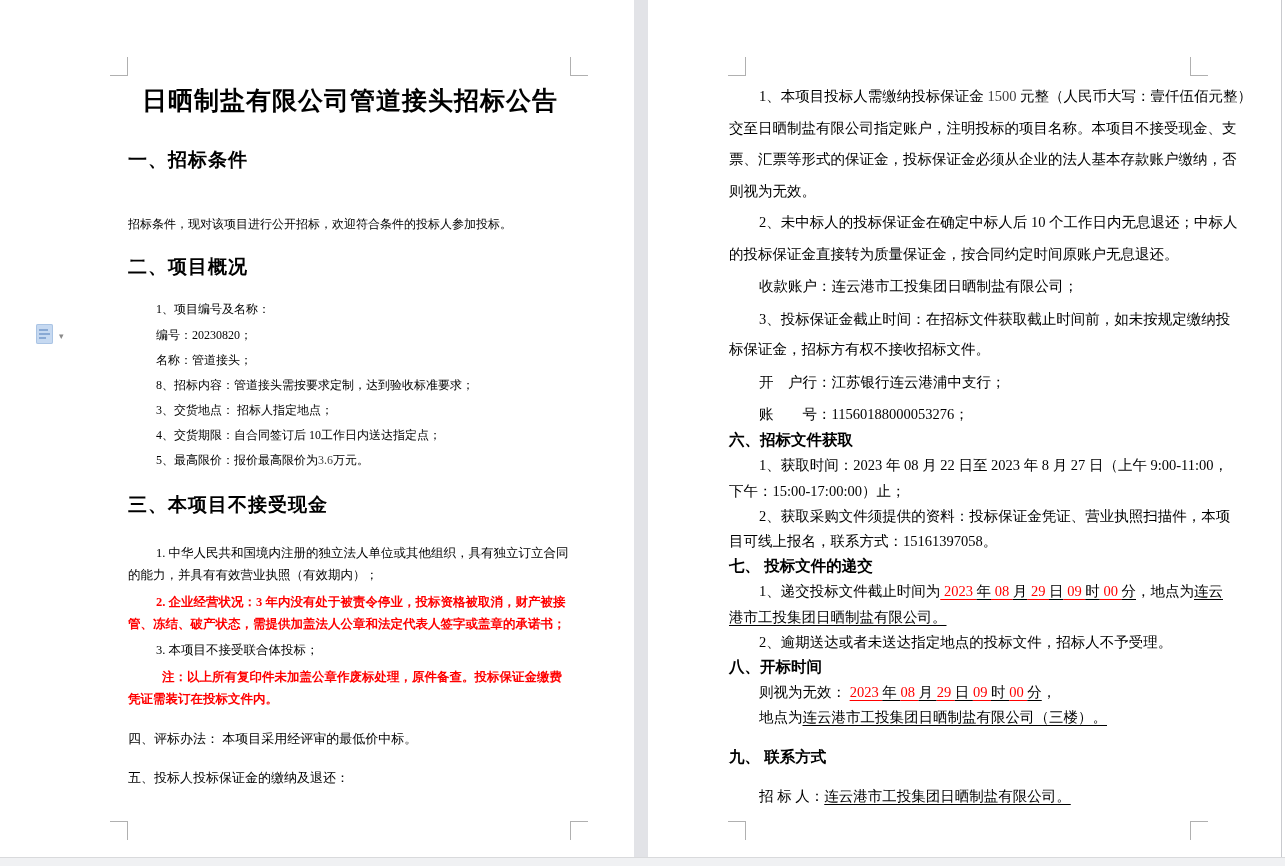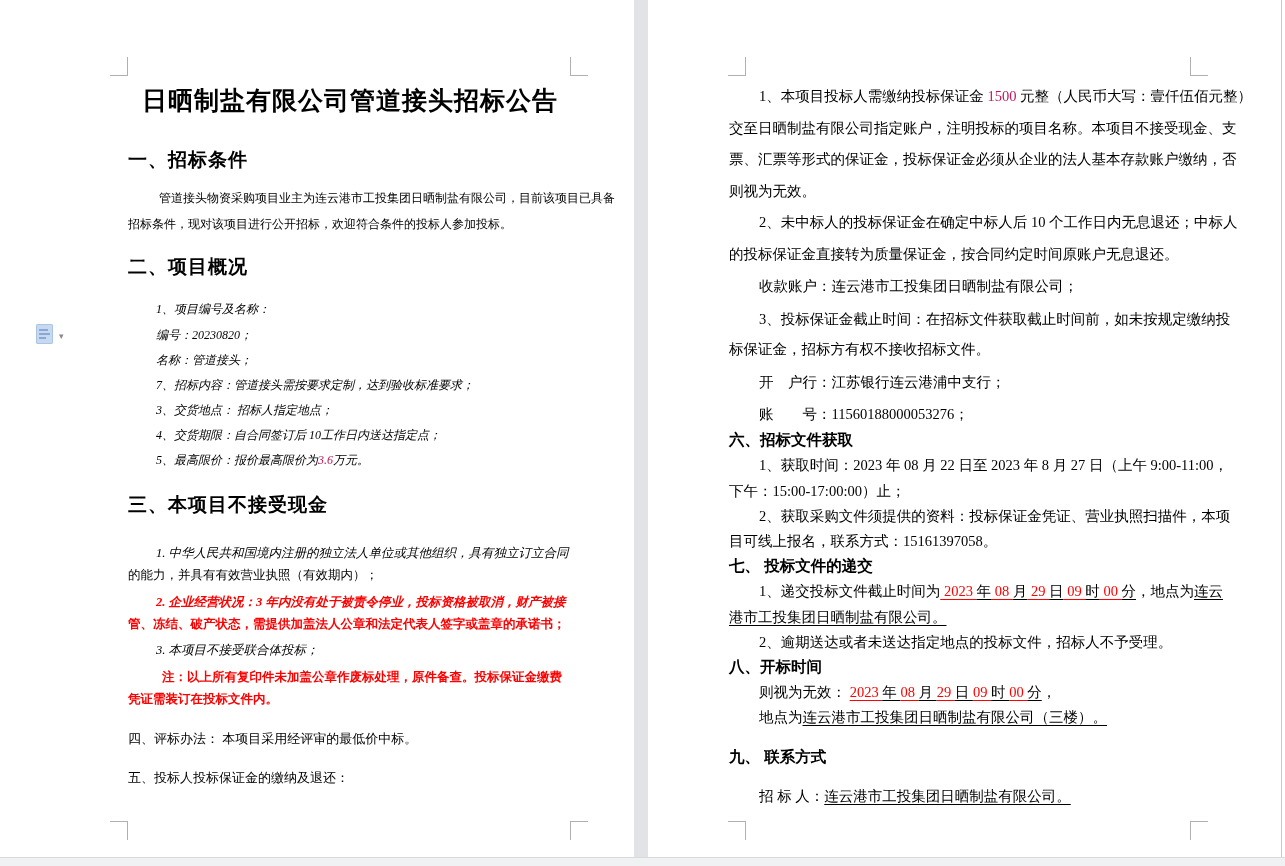--- a/index.html
+++ b/index.html
@@ -23,27 +23,27 @@
   .p1-title{left:96px;width:444px;text-align:center;font-size:25px;font-weight:bold;letter-spacing:1px;}
   .p1-h{left:96px;font-size:19px;font-weight:bold;letter-spacing:1px;}
   .p1-body{left:96px;font-size:12px;}
   .p1-sec3{left:96px;font-size:12.5px;}
   .p1-sec45{left:96px;font-size:13px;}
 
   
   .p2-body{left:81px;font-size:14.5px;}
   .p2-h{left:81px;font-size:15.5px;font-weight:bold;font-family:"Liberation Sans","DejaVu Sans",sans-serif;}
 
-  .ind28{padding-left:28px;font-style:italic;}
+  .ind28{padding-left:28px;}
   .ind31{padding-left:31px;}
   .ind34{padding-left:34px;text-align:right;}
   .ind30{padding-left:30px;}
 
   .redbold{color:#ff0000;font-weight:bold;}
-  .s-red{color:#be185d;}
+  .s-red{color:#404040;}
   .s-u{text-decoration:underline;text-underline-offset:3px;}
   .s-ured{color:#ff0000;text-decoration:underline;text-underline-offset:3px;}
 
   
   .paste-btn{position:absolute;left:34px;top:322px;width:38px;height:26px;cursor:pointer;}
   .paste-doc{position:absolute;left:2px;top:2px;width:17px;height:20px;background:#c6d9f1;
              border-radius:2px;box-shadow:0 0 0 1px #aac4e4 inset;}
   .paste-doc i{position:absolute;left:3px;height:2px;background:#89a9d4;display:block;}
   .paste-doc i.l1{top:5px;width:9px;}
   .paste-doc i.l2{top:9px;width:11px;}
@@ -58,28 +58,27 @@
 
   <div class="page" id="page1">
     <div class="crop tl" style="left:78px;top:57px"></div>
     <div class="crop tr" style="left:538px;top:57px"></div>
     <div class="crop bl" style="left:78px;top:821px"></div>
     <div class="crop br" style="left:538px;top:821px"></div>
 
     <div class="line p1-title" style="top:86px">日晒制盐有限公司管道接头招标公告</div>
 
     <div class="line p1-h" style="top:149px">一、招标条件</div>
-    <div class="line p1-body ind31" style="top:191px">管道接头物资采购项目业主为连云港市工投集团日晒制盐有限公司，目前该项目已具备</div>
     <div class="line p1-body" style="top:217px">招标条件，现对该项目进行公开招标，欢迎符合条件的投标人参加投标。</div>
 
     <div class="line p1-h" style="top:256px">二、项目概况</div>
     <div class="line p1-body ind28" style="top:302px">1、项目编号及名称：</div>
     <div class="line p1-body ind28" style="top:328px">编号：20230820；</div>
     <div class="line p1-body ind28" style="top:353px">名称：管道接头；</div>
-    <div class="line p1-body ind28" style="top:378px">7、招标内容：管道接头需按要求定制，达到验收标准要求；</div>
+    <div class="line p1-body ind28" style="top:378px">8、招标内容：管道接头需按要求定制，达到验收标准要求；</div>
     <div class="line p1-body ind28" style="top:403px">3、交货地点： 招标人指定地点；</div>
     <div class="line p1-body ind28" style="top:428px">4、交货期限：自合同签订后 10工作日内送达指定点；</div>
     <div class="line p1-body ind28" style="top:453px"><span>5、最高限价：报价最高限价为</span><span class="s-red">3.6</span><span>万元。</span></div>
 
     <div class="line p1-h" style="top:494px">三、本项目不接受现金</div>
     <div class="line p1-sec3 ind28" style="top:546px">1. 中华人民共和国境内注册的独立法人单位或其他组织，具有独立订立合同</div>
     <div class="line p1-sec3" style="top:568px">的能力，并具有有效营业执照（有效期内）；</div>
     <div class="line p1-sec3 ind28 redbold" style="top:595px">2. 企业经营状况：3 年内没有处于被责令停业，投标资格被取消，财产被接</div>
     <div class="line p1-sec3 redbold" style="top:617px">管、冻结、破产状态，需提供加盖法人公章和法定代表人签字或盖章的承诺书；</div>
     <div class="line p1-sec3 ind28" style="top:643px">3. 本项目不接受联合体投标；</div>

